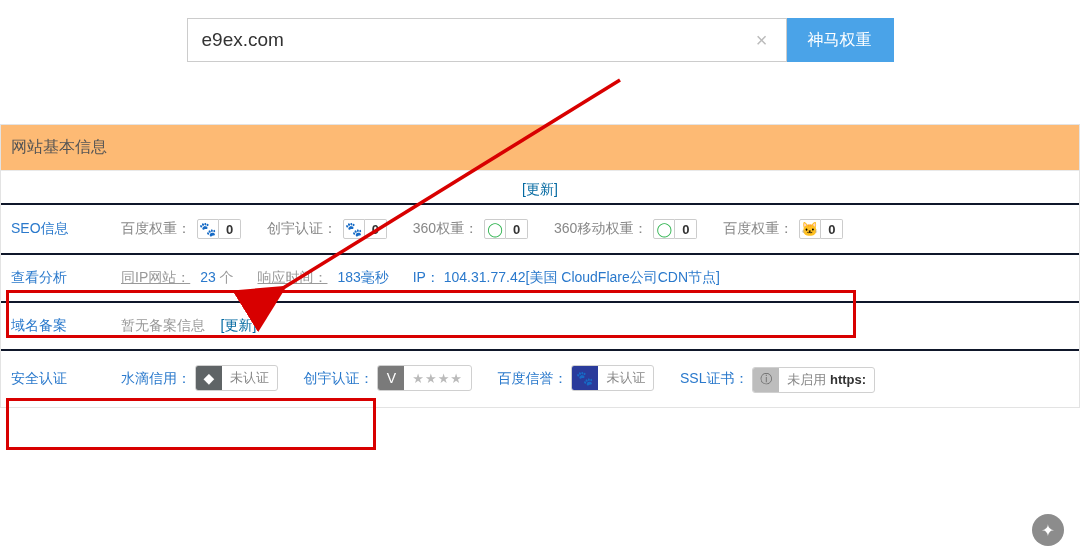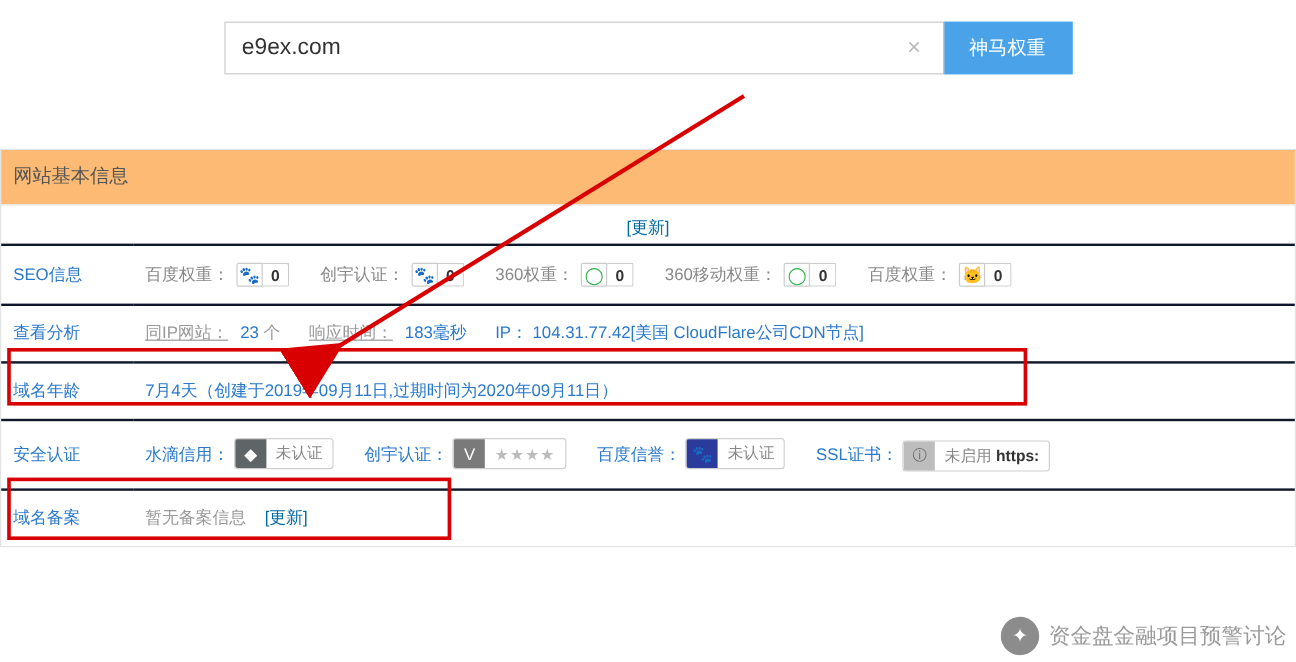--- a/index.html
+++ b/index.html
@@ -199,22 +199,25 @@
         <span class="pair"><span class="glabel">同IP网站：</span>
           <a class="blue-link">23</a>
           <span class="gray-text">个</span></span>
         <span class="pair"><span class="glabel">响应时间：</span>
           <a class="blue-link">183毫秒</a></span>
         <span class="pair"><span class="blue-link">IP：</span>
           <a class="blue-link">104.31.77.42[美国 CloudFlare公司CDN节点]</a></span>
       </td>
     </tr>
     <tr>
-      <td class="rowlabel"><a class="blue-link">域名年龄</a></td>
-      <td><a class="blue-link">7月4天（创建于2019年09月11日,过期时间为2020年09月11日）</a></td>
+      <td class="rowlabel"><a class="blue-link">域名备案</a></td>
+      <td>
+        <span class="gray-text">暂无备案信息</span>&nbsp;&nbsp;&nbsp;
+        <a class="red-link">[更新]</a>
+      </td>
     </tr>
     <tr>
       <td class="rowlabel"><a class="blue-link">安全认证</a></td>
       <td class="rowcell">
         <a class="blue-link">水滴信用：</a>
         <span class="badge shui">
               <span class="bicon">◆</span>
               <span class="btext">未认证</span>
             </span>
         &nbsp;&nbsp;
@@ -228,41 +231,33 @@
         <span class="badge baidu">
               <span class="bicon">🐾</span>
               <span class="btext">未认证</span>
             </span>
         &nbsp;&nbsp;
         <a class="blue-link">SSL证书：</a>
         <span class="badge ssl">
               <span class="bicon">ⓘ</span>
               <span class="btext"><span>未启用</span> <b style="color:#333">https:</b></span>
             </span>
-      </td>
-    </tr>
-    <tr>
-      <td class="rowlabel"><a class="blue-link">域名备案</a></td>
-      <td>
-        <span class="gray-text">暂无备案信息</span>&nbsp;&nbsp;&nbsp;
-        <a class="red-link">[更新]</a>
       </td>
     </tr>
   </tbody>
     </table>
 </div>
 
 <div id="hl1" class="highlight-box"></div>
 <div id="hl2" class="highlight-box"></div>
 
 <svg class="arrow-svg">
   <defs>
     <marker id="ah" markerWidth="14" markerHeight="14" refX="4" refY="7" orient="auto">
       <path d="M14,0 L0,7 L14,14 Z" fill="#d80000"></path>
     </marker>
   </defs>
   <line x1="620" y1="80" x2="275" y2="293" stroke="#d80000" stroke-width="3.5" marker-end="url(#ah)"></line>
 </svg>
 
 <div class="watermark">
   <span class="wm-ico">✦</span>
-  <span>资金盘金融项目预警讨论</span>
 </div>
 
 </body></html>

